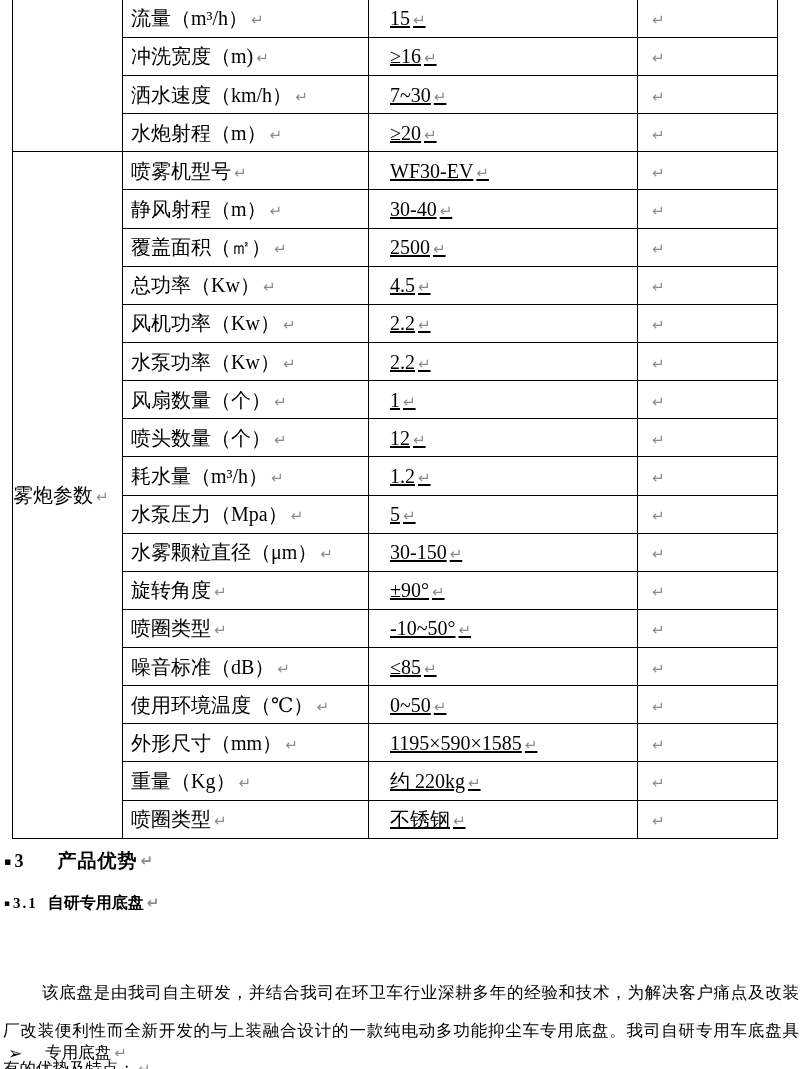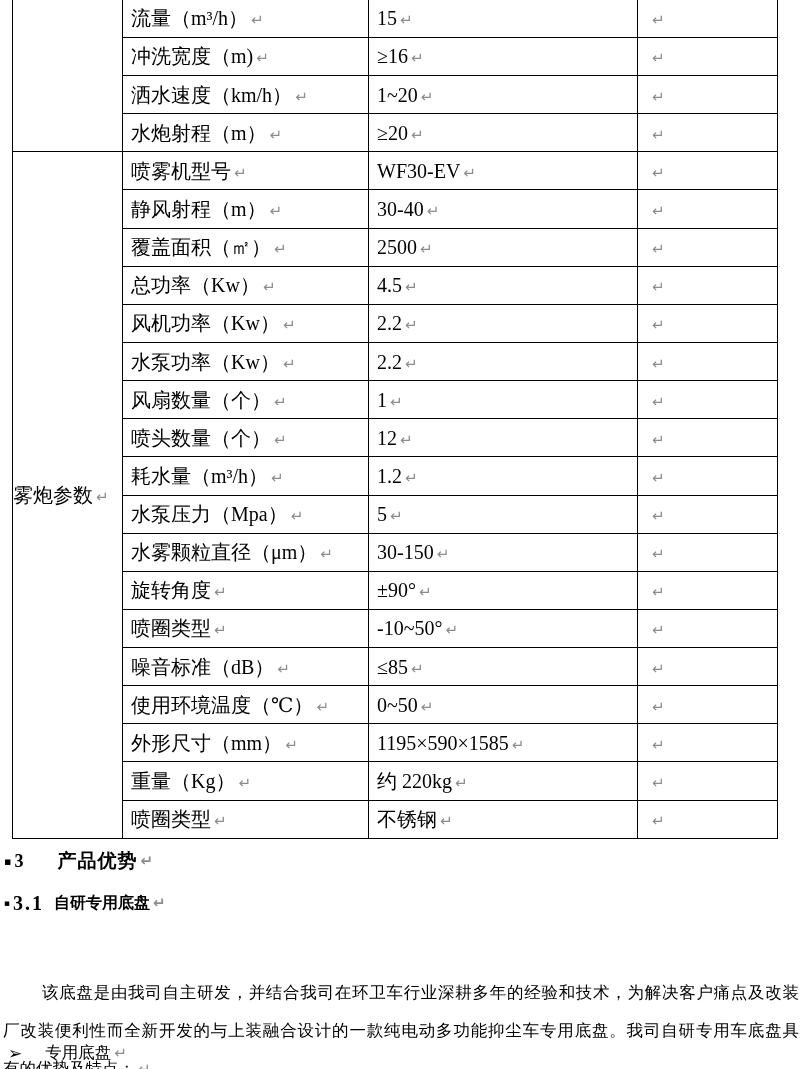--- a/index.html
+++ b/index.html
@@ -33,21 +33,21 @@
     border: 1px solid #000000;
     vertical-align: middle;
     font-size: 20px;
     line-height: 1.1;
     overflow: hidden;
     white-space: nowrap;
   }
   table.spec-table tr:first-child td { border-top: none; }
   td.group-cell { text-align: left; padding: 0; }
   td.name-cell  { padding-left: 8px; }
-  td.value-cell { padding-left: 8px; }
+  td.value-cell { padding-left: 21px; text-decoration: underline; }
   td.tail-cell  { padding-left: 11px; }
   .pilcrow {
     color: #8c8c8c;
     font-size: 15px;
     font-family: "DejaVu Sans", sans-serif;
     margin-left: 3px;
   }
 
   
   .h3-line {
@@ -76,21 +76,21 @@
     display: flex;
     align-items: center;
     font-weight: bold;
     font-size: 16px;
   }
   .h31-line .sq {
     font-size: 9px;
     margin-right: 3px;
     font-family: "DejaVu Sans", sans-serif;
   }
-  .h31-line .num { font-size: 20px; letter-spacing: 2px; }
+  .h31-line .num { font-size: 15px; letter-spacing: 2px; }
   .h31-line .ttl { margin-left: 10px; }
 
   .para {
     position: absolute;
     left: 3px;
     top: 974px;
     width: 796px;
     font-size: 16.5px;
   }
   .para .pline {
@@ -137,21 +137,21 @@
             <td class="value-cell"><span>15</span><span class="pilcrow">↵</span></td>
             <td class="tail-cell"><span class="pilcrow">↵</span></td>
           </tr>
           <tr>
             <td class="name-cell"><span>冲洗宽度（m)</span><span class="pilcrow">↵</span></td>
             <td class="value-cell"><span>≥16</span><span class="pilcrow">↵</span></td>
             <td class="tail-cell"><span class="pilcrow">↵</span></td>
           </tr>
           <tr>
             <td class="name-cell"><span>洒水速度（km/h）</span><span class="pilcrow">↵</span></td>
-            <td class="value-cell"><span>1~20</span><span class="pilcrow">↵</span></td>
+            <td class="value-cell"><span>7~30</span><span class="pilcrow">↵</span></td>
             <td class="tail-cell"><span class="pilcrow">↵</span></td>
           </tr>
           <tr>
             <td class="name-cell"><span>水炮射程（m）</span><span class="pilcrow">↵</span></td>
             <td class="value-cell"><span>≥20</span><span class="pilcrow">↵</span></td>
             <td class="tail-cell"><span class="pilcrow">↵</span></td>
           </tr>
           <tr>
             <td rowspan="18" class="group-cell"><span>雾炮参数</span><span class="pilcrow">↵</span></td>
             <td class="name-cell"><span>喷雾机型号</span><span class="pilcrow">↵</span></td>

